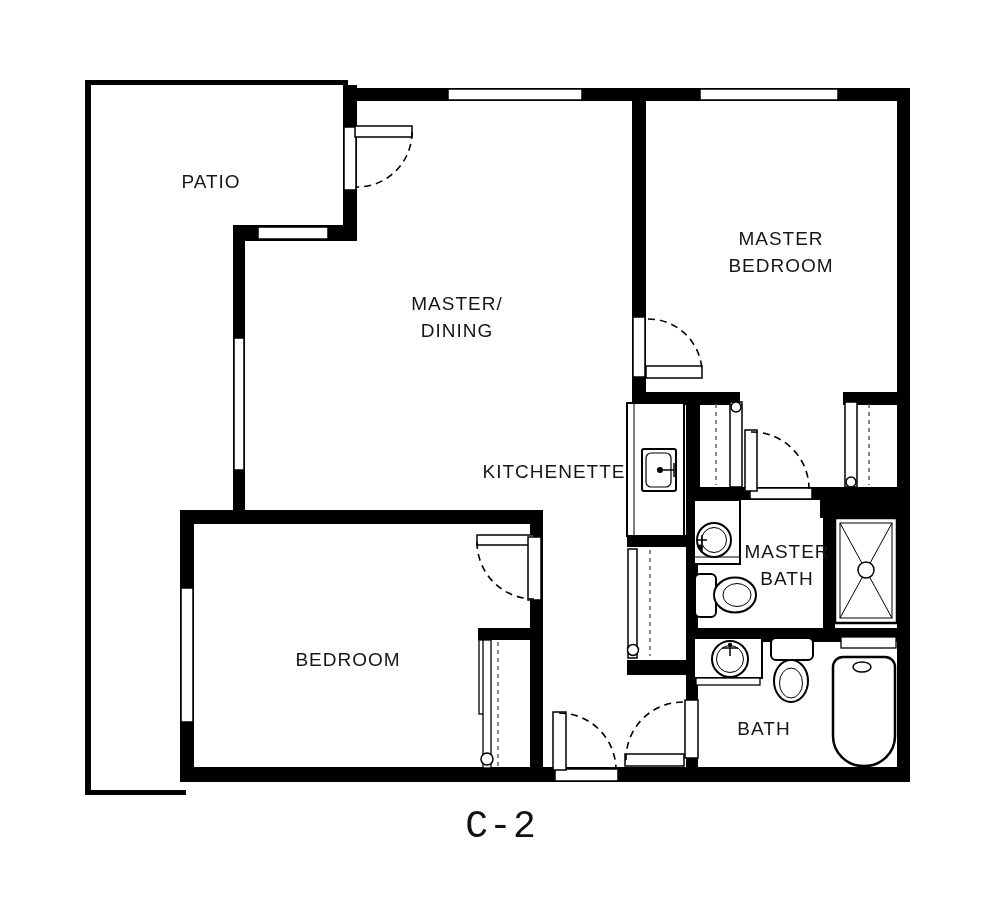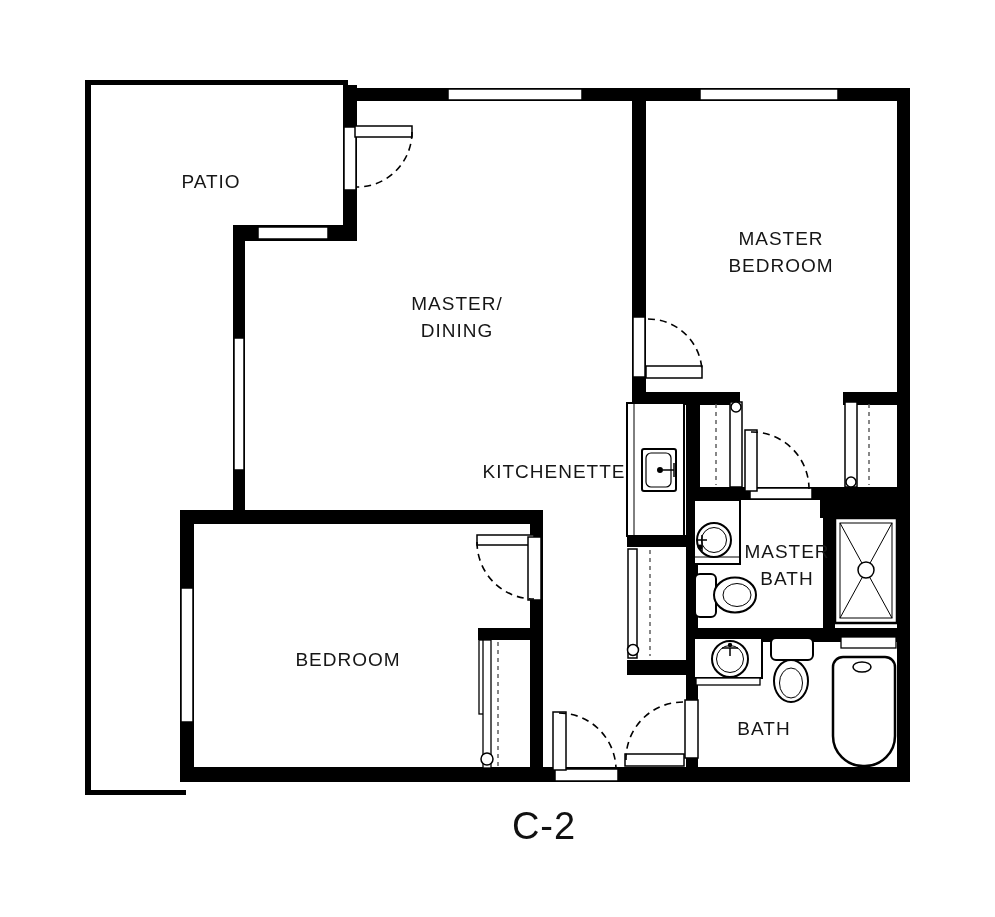--- a/index.html
+++ b/index.html
@@ -233,15 +233,15 @@
 
   <div class="room-label" style="left:787px;top:565px;">
     <div>MASTER</div>
     <div>BATH</div>
   </div>
 
   <div class="room-label" style="left:348px;top:659px;">BEDROOM</div>
 
   <div class="room-label" style="left:764px;top:728px;">BATH</div>
 
-  <div class="plan-code" style="left:544px;top:826px;">C-2</div>
+  <div class="plan-code" style="left:501px;top:826px;font-family:Liberation Mono, monospace;">C-2</div>
 
 </div>
 
 </body></html>

